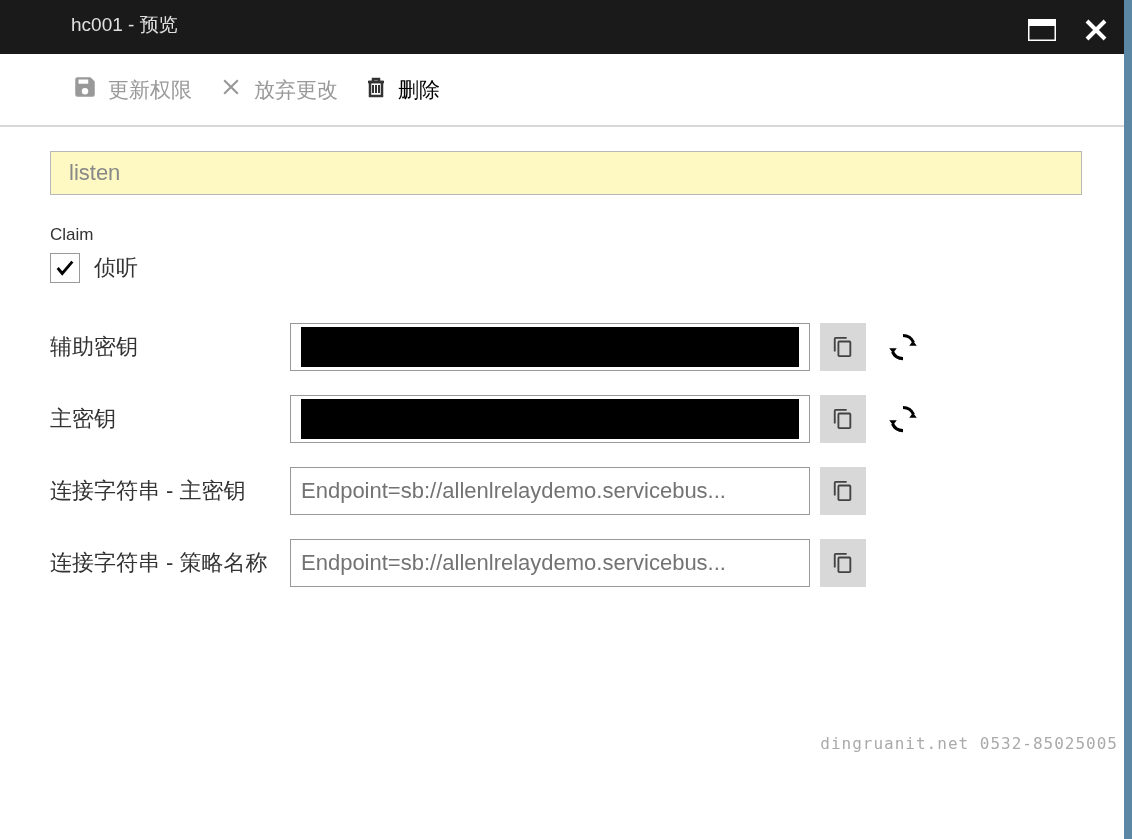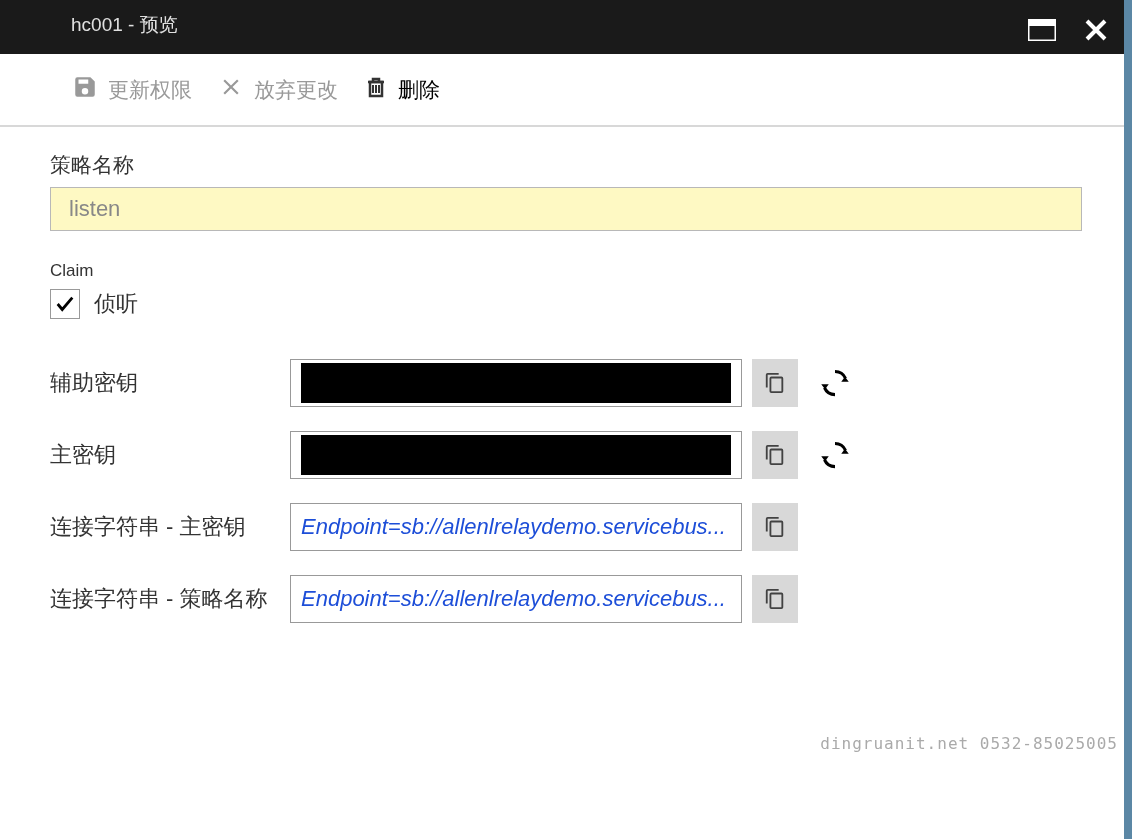--- a/index.html
+++ b/index.html
@@ -123,33 +123,32 @@
       margin-bottom: 24px;
       gap: 0;
     }
     .key-label {
       font-size: 22px;
       color: #333;
       width: 240px;
       flex-shrink: 0;
     }
     .key-input {
-      width: 452px;
+      width: 520px;
       height: 48px;
       border: 1px solid #999;
       padding: 0 10px;
       font-size: 22px;
-      color: #1d4ed8;
+      color: #737373;
       background: #fff;
       overflow: hidden;
       white-space: nowrap;
       text-overflow: ellipsis;
       display: flex;
       align-items: center;
-      font-style: italic;
     }
     .key-input.masked {
       padding: 4px 10px;
     }
     .key-mask {
       background: #000;
       width: 100%;
       height: 40px;
     }
     .copy-btn {
@@ -245,21 +244,20 @@
           <path d="M6 7h12v14H6z" fill="none" stroke="#333" stroke-width="2.5"></path>
           <path d="M9 10v8M12 10v8M15 10v8" stroke="#333" stroke-width="2"></path>
           <path d="M4 7h16M9 4h6v3H9z" fill="none" stroke="#333" stroke-width="2.5"></path>
         </svg>
     </span>
     <span>删除</span>
   </div>
 </div>
 
 <div class="content">
-  <div class="field-label">策略名称</div>
   <input class="text-input" type="text" readonly="" value="listen" style="">
 
   <div class="section-label">Claim</div>
 
 
 
   <div class="checkbox-row">
     <div class="checkbox">
       <svg width="22" height="22" viewBox="0 0 24 24">
           <path d="M4 12l5 6L20 5" stroke="#000" stroke-width="3" fill="none"></path>

